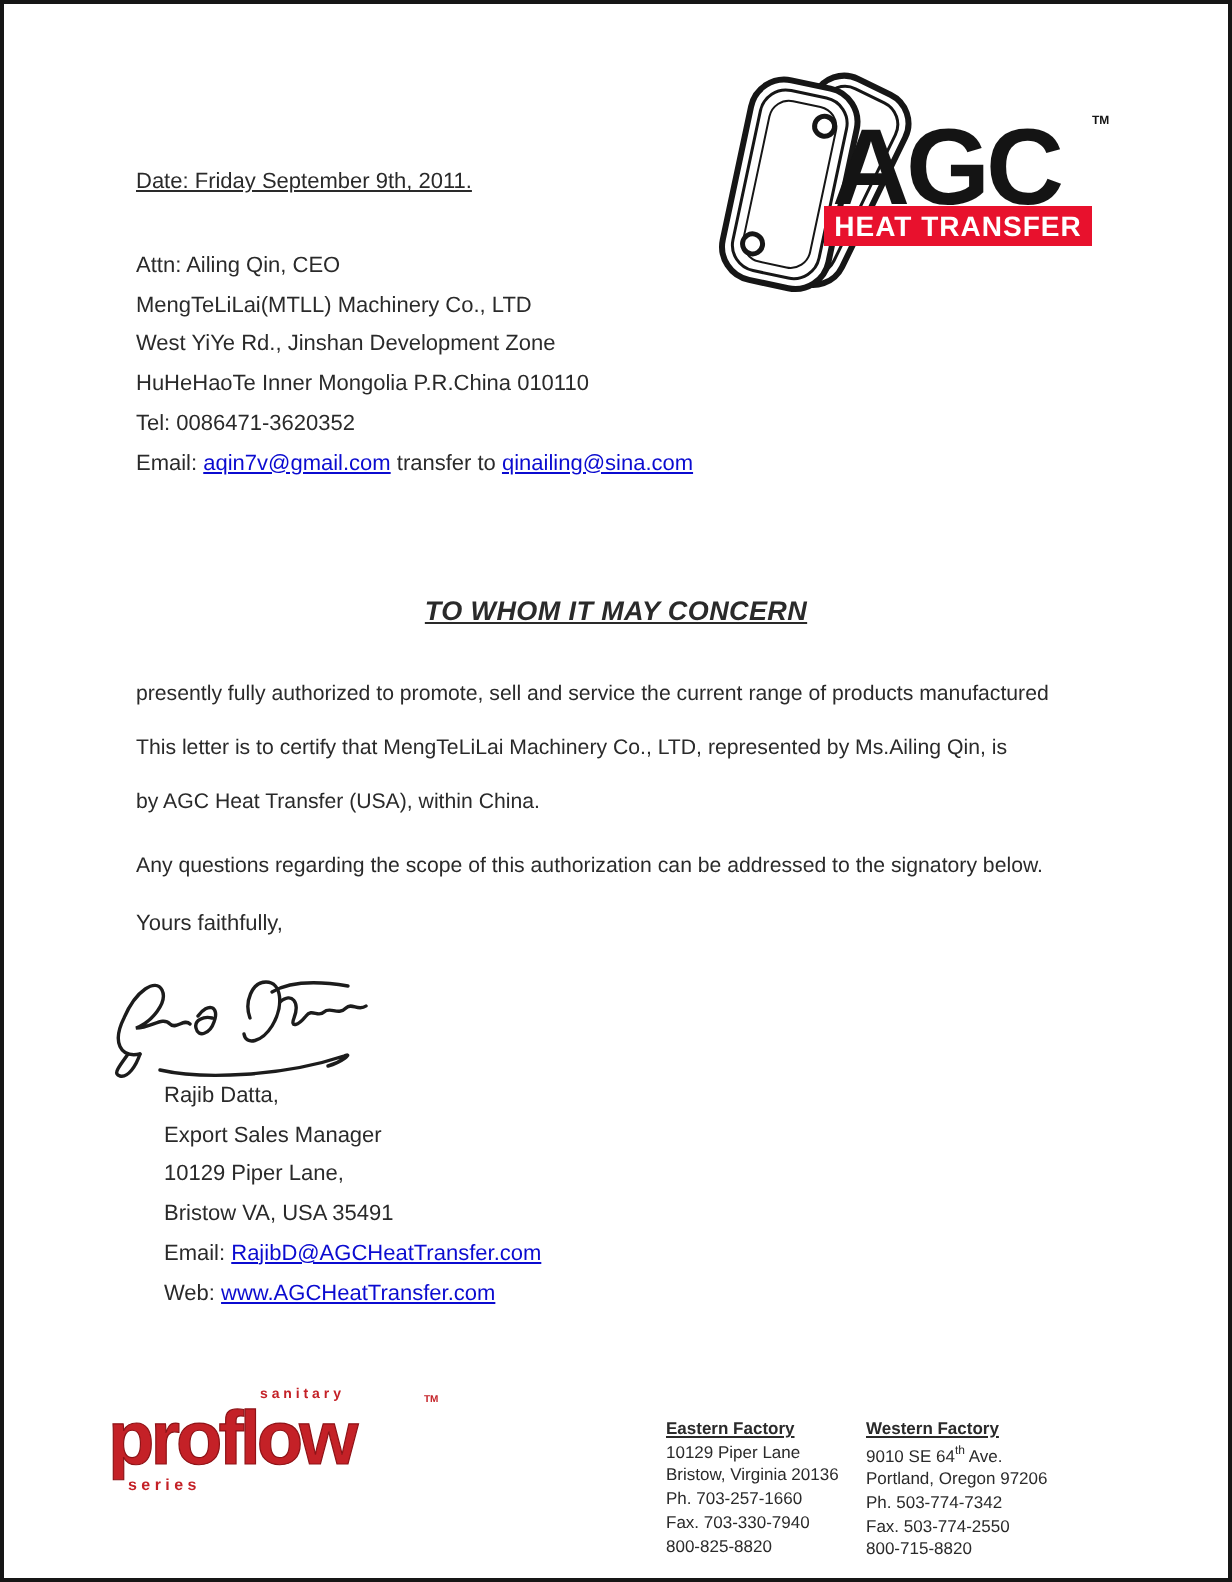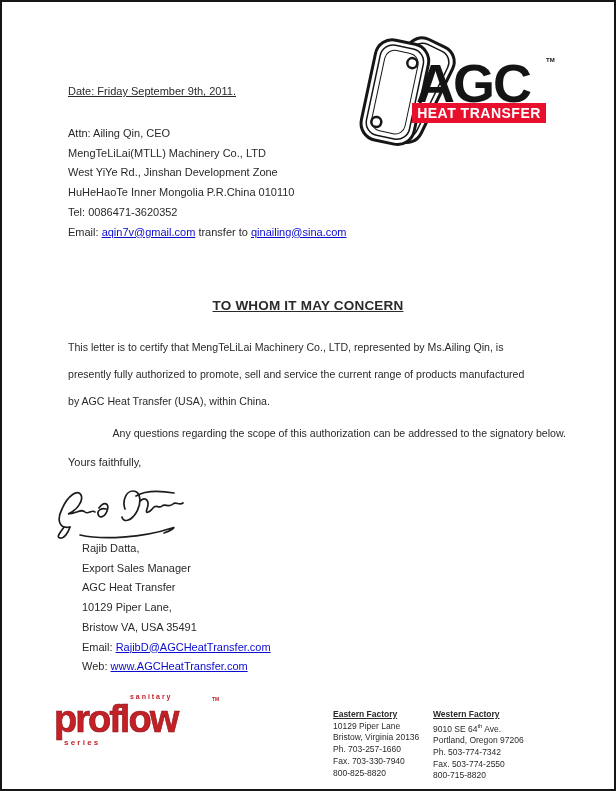--- a/index.html
+++ b/index.html
@@ -25,34 +25,34 @@
     line-height:19.7px;
     white-space:nowrap;
   }
   .letter-heading {
     left:0; right:0; top:296px;
     text-align:center;
     font-weight:bold;
     font-size:13.5px;
     letter-spacing:0.2px;
     text-decoration:underline;
+    font-style:italic;
   }
   .para1 {
     left:66px; top:332px;
     width:500px;
     font-size:10.6px;
     line-height:27px;
   }
   .para1 .pline { display:block; }
   .para2 {
-    left:54px; top:418px;
+    left:66px; top:418px;
     width:510px;
     font-size:10.6px;
     line-height:27px;
-    text-align:right;
   }
   .closing-line {
     left:66px; top:454px;
     font-size:11px;
   }
   .signature-svg { left:48px; top:479px; }
   .signer-block {
     left:80px; top:537px;
     font-size:11px;
     line-height:19.7px;
@@ -114,22 +114,22 @@
     <div>HuHeHaoTe Inner Mongolia P.R.China 010110</div>
     <div>Tel: 0086471-3620352</div>
     <div>
       <span>Email: </span><a class="link">aqin7v@gmail.com</a><span> transfer to </span><a class="link">qinailing@sina.com</a>
     </div>
   </div>
 
   <div class="abs letter-heading">TO WHOM IT MAY CONCERN</div>
 
   <div class="abs para1">
+    <span class="pline">presently fully authorized to promote, sell and service the current range of products manufactured</span>
     <span class="pline">This letter is to certify that MengTeLiLai Machinery Co., LTD, represented by Ms.Ailing Qin, is</span>
-    <span class="pline">presently fully authorized to promote, sell and service the current range of products manufactured</span>
     <span class="pline">by AGC Heat Transfer (USA), within China.</span>
   </div>
 
   <div class="abs para2">Any questions regarding the scope of this authorization can be addressed to the signatory below.</div>
 
   <div class="abs closing-line">Yours faithfully,</div>
 
   <svg class="abs signature-svg" width="145" height="62" viewBox="0 0 145 62">
     <g fill="none" stroke="#1c1c1c" stroke-width="1.7" stroke-linecap="round">
       <path d="M20,46 C10,48 6,40 12,28 C18,14 28,8 31,14 C34,20 26,30 18,33 C26,33 31,27 35,31 C38,34 42,28 45,31"></path>
@@ -138,21 +138,20 @@
       <path d="M75,28 C72,20 76,10 83,10 C91,10 92,22 86,32 C81,40 73,42 72,36"></path>
       <path d="M90,20 C96,15 100,20 97,28 C95,33 99,32 103,27 C106,23 109,28 112,25 C115,22 119,27 123,23 C126,20 129,25 133,22"></path>
       <path d="M86,15 C96,9 112,10 124,12"></path>
       <path d="M30,54 C52,59 92,57 122,47 C127,45 121,50 114,52"></path>
     </g>
   </svg>
 
   <div class="abs signer-block">
     <div>Rajib Datta,</div>
     <div>Export Sales Manager</div>
-    <div>AGC Heat Transfer</div>
     <div>10129 Piper Lane,</div>
     <div>Bristow VA, USA 35491</div>
     <div>
       <span>Email: </span><a class="link">RajibD@AGCHeatTransfer.com</a>
     </div>
     <div>
       <span>Web: </span><a class="link">www.AGCHeatTransfer.com</a>
     </div>
   </div>
 

